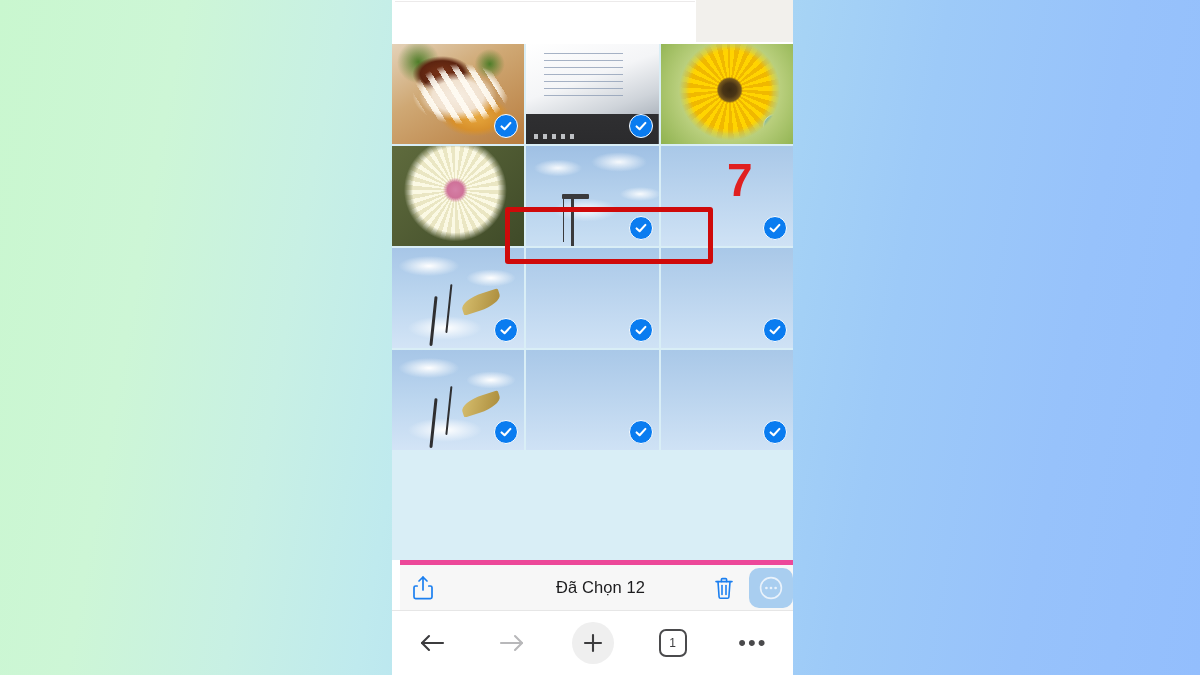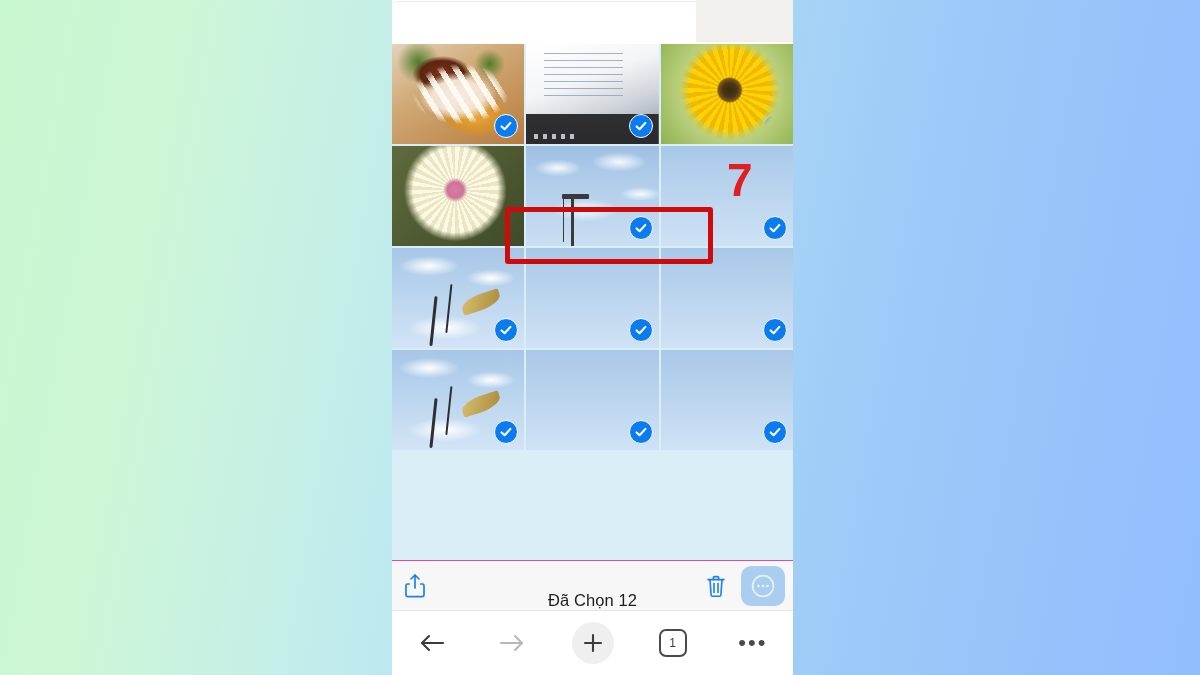--- a/index.html
+++ b/index.html
@@ -167,24 +167,24 @@
   }
   #step-number{
     position:absolute; left:727px; top:157px;
     font-size:46px; font-weight:700; color:#e02020;
     font-family:"Liberation Sans", sans-serif;
     line-height:1; z-index:41;
   }
 
   
   #sel-toolbar{
-    position:absolute; left:0; top:560px; width:401px; height:50px;
+    position:absolute; left:8px; top:560px; width:401px; height:50px;
     background:#f7f7f7;
-    border-top:1px solid #ec4899;
-    display:flex; align-items:flex-end;
+    border-top:5px solid #ec4899;
+    display:flex; align-items:center;
     z-index:25;
   }
   #sel-toolbar .tb-share{ position:absolute; left:12px; top:50%; transform:translateY(-50%); color:#1b7ff0; }
   #sel-toolbar .tb-share svg{ width:22px; height:26px; display:block; }
   #sel-toolbar .tb-title{
     width:100%; text-align:center; font-size:16.5px; color:#1c1c1e; letter-spacing:.1px;
   }
   #sel-toolbar .tb-trash{ position:absolute; right:66px; top:50%; transform:translateY(-50%); color:#1b7ff0; }
   #sel-toolbar .tb-trash svg{ width:22px; height:24px; display:block; }
   #sel-toolbar .tb-more{

